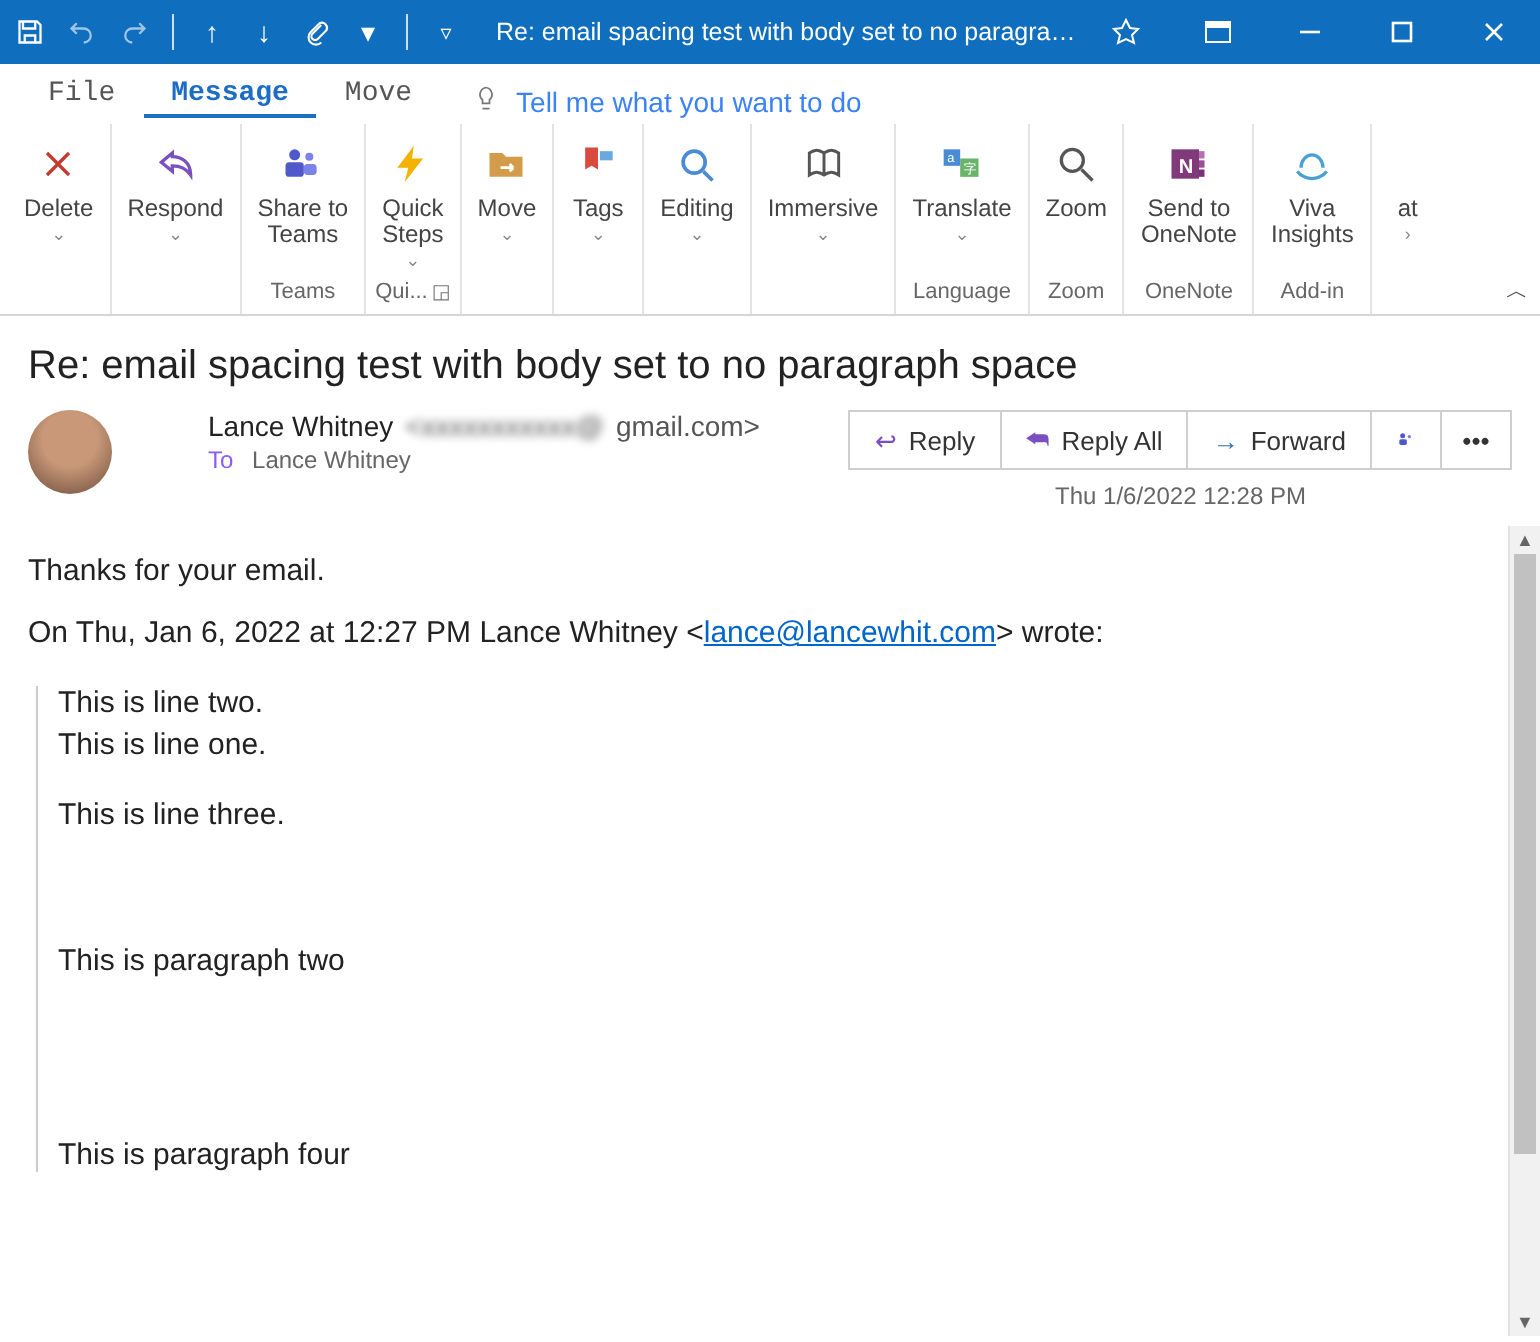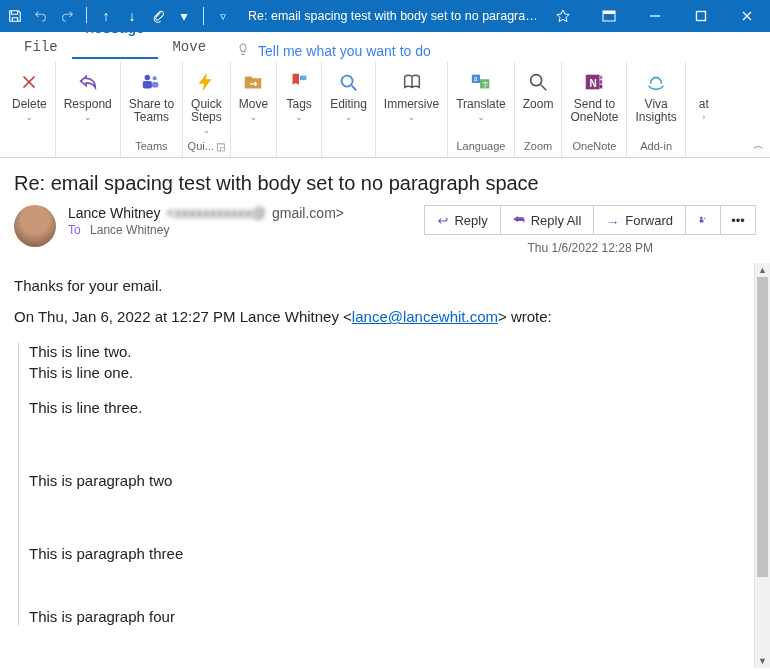--- a/index.html
+++ b/index.html
@@ -5,33 +5,33 @@
   * { box-sizing: border-box; margin: 0; padding: 0; }
   body { font-family: "Segoe UI", Arial, sans-serif; font-size: 13px; background: #fff; width: 770px; height: 671px; overflow: hidden; position: relative; color: #222; }
   .titlebar { height: 32px; background: #106ebe; display: flex; align-items: center; color: #fff; }
   .titlebar .qat { display: flex; align-items: center; padding-left: 6px; gap: 8px; }
   .titlebar .qat-icon { width: 18px; height: 18px; display: flex; align-items: center; justify-content: center; font-size: 14px; color: #fff; }
   .titlebar .title { flex: 1; text-align: left; font-size: 12.5px; white-space: nowrap; overflow: hidden; text-overflow: ellipsis; padding-left: 16px; }
   .titlebar .win-controls { display: flex; }
   .titlebar .win-btn { width: 46px; height: 32px; display: flex; align-items: center; justify-content: center; font-size: 12px; }
   .menubar { height: 28px; display: flex; align-items: flex-end; padding-left: 10px; gap: 0; font-size: 14px; color: #555; background: #fff; border-bottom: 1px solid #fff; }
   .menubar .menu-item { padding: 4px 14px 4px; cursor: default; font-family: Liberation Mono, monospace; }
-  .menubar .menu-item.active { color: #1b6ec2; border-bottom: 2px solid #1b6ec2; font-weight: 600; padding-bottom: 20px;}
+  .menubar .menu-item.active { color: #1b6ec2; border-bottom: 2px solid #1b6ec2; font-weight: 600; padding-bottom: 2px;}
   .menubar .bulb { margin-left: 16px; display:flex; align-items:center; gap:8px; color:#3b82f6; }
   .ribbon { display: flex; border-bottom: 1px solid #d6d6d6; background: #fff; padding: 2px 4px 0; position: relative;}
   .ribbon .group { display:flex; flex-direction:column; align-items:center; justify-content:space-between; border-right:1px solid #e3e3e3; padding: 4px 2px 2px; min-width: 0; }
   .ribbon .group:last-child { border-right: none; }
   .ribbon .btns { display:flex; }
   .ribbon .rbtn { display:flex; flex-direction:column; align-items:center; justify-content:flex-start; padding: 2px 6px; font-size: 12px; color:#444; text-align:center; line-height:1.1; gap:2px; }
   .ribbon .rbtn .ic { height: 28px; width: 28px; display:flex; align-items:center; justify-content:center; }
   .ribbon .glabel { font-size: 11px; color:#666; padding: 2px 0 3px; }
   .ribbon .collapse { position:absolute; right:6px; bottom:4px; font-size:11px; color:#555;}
   .subject-bar { padding: 14px 14px 6px; }
   .subject { font-size: 20px; color:#222; }
-  .msg-header { display:flex; padding: 4px 14px 8px; align-items:flex-start; }
+  .msg-header { display:flex; padding: 4px 14px 8px; align-items:flex-start;gap:36px; }
   .avatar { width: 42px; height:42px; border-radius:50%; background: radial-gradient(circle at 50% 35%, #c89878 0 40%, #6b4b3a 100%); margin-right:12px; flex-shrink:0; }
   .sender-block { flex:1; }
   .sender-line { font-size: 14px; color:#222; display:flex; gap:6px; align-items:baseline; }
   .sender-line .email { color:#555; filter: blur(2px);}
   .to-line { font-size: 12px; color:#666; margin-top:2px; }
   .to-line .to-label { color:#8b5cf6; margin-right:6px;}
   .actions { display:flex; gap:0; }
   .act-btn { border:1px solid #cfcfcf; padding: 4px 12px; font-size:13px; color:#333; display:flex; align-items:center; gap:6px; background:#fff; margin-left:-1px; height:30px;}
   .act-btn.first { margin-left:0;}
   .date { text-align:center; font-size:12px; color:#666; margin-top:6px;}
@@ -372,21 +372,20 @@
     <p style="margin-top:14px">
       <span>On Thu, Jan 6, 2022 at 12:27 PM Lance Whitney &lt;</span><a class="link">lance@lancewhit.com</a><span>&gt; wrote:</span>
     </p>
     <div class="quote">
       <p style="margin-top:18px">This is line two.</p>
       <p>This is line one.</p>
       <p style="margin-top:18px">This is line three.</p>
       <div class="gap"></div>
       <p style="margin-top:18px">This is paragraph two</p>
       <div class="gap"></div>
-      <p style="margin-top:18px">This is paragraph three</p>
       <div class="gap"></div>
       <p style="margin-top:8px">This is paragraph four</p>
     </div>
   </div>
   <div class="scrollbar">
     <div class="arrow up">▲</div>
     <div class="thumb"></div>
     <div class="arrow down">▼</div>
   </div>
 </div>

